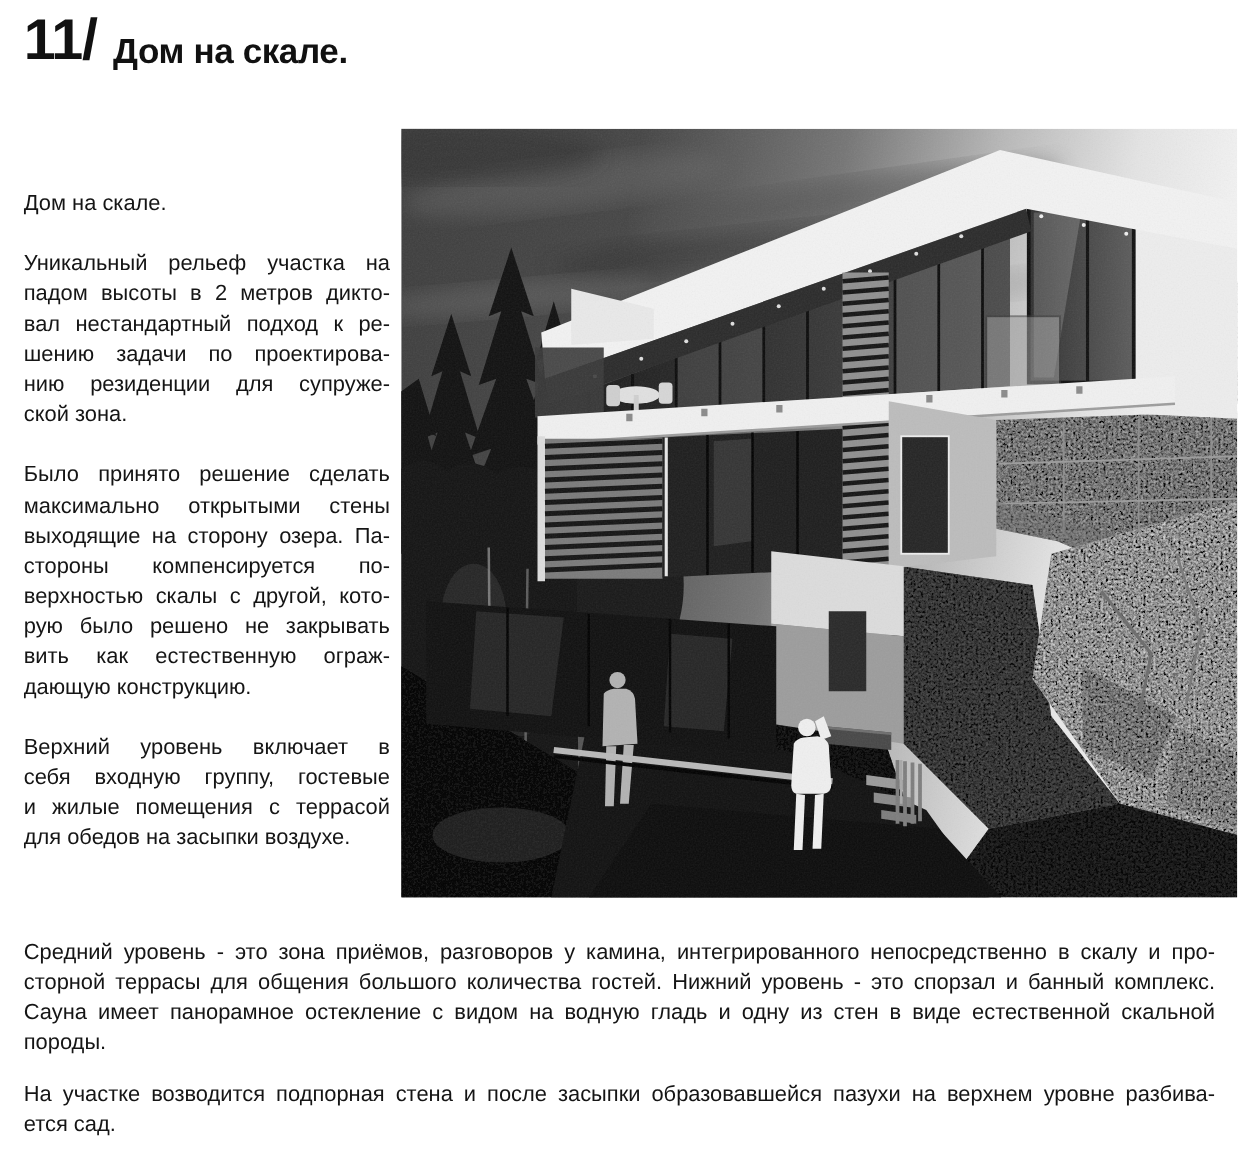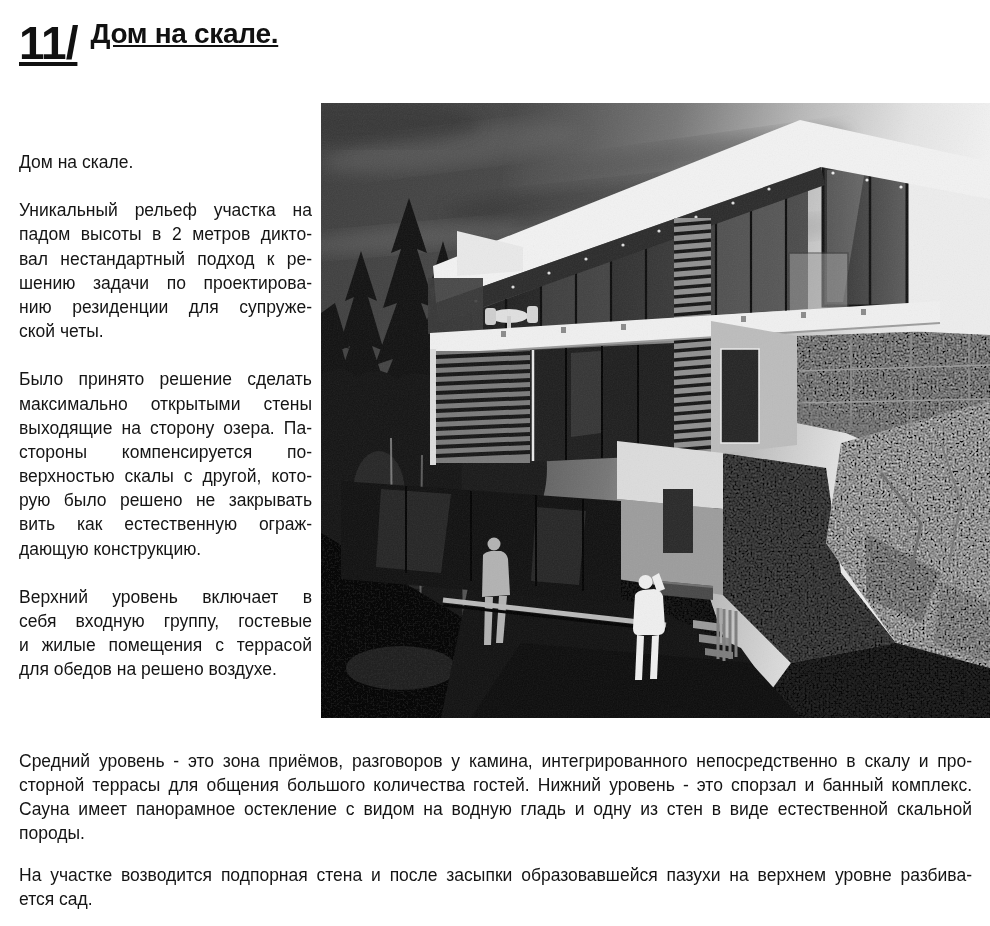--- a/index.html
+++ b/index.html
@@ -1,19 +1,19 @@
 <!DOCTYPE html>
 <html><head>
 <meta charset="utf-8">
 <style>
   html,body{margin:0;padding:0;background:#ffffff;}
   #page{position:relative;width:990px;height:926px;background:#ffffff;overflow:hidden;
         font-family:"Liberation Sans","DejaVu Sans",sans-serif;color:#111;}
   
-  #hdr{position:absolute;left:19px;top:18px;display:flex;align-items:flex-start;text-decoration:underline;}
+  #hdr{position:absolute;left:19px;top:6px;display:flex;align-items:flex-end;}
   #hdr .num{font-size:46px;font-weight:bold;letter-spacing:-1px;line-height:1.1;}
   #hdr .ttl{font-size:28px;font-weight:bold;margin-left:13px;letter-spacing:-0.3px;}
   
   .col{position:absolute;font-size:17.5px;color:#151515;}
   #leftcol{left:19px;top:150px;width:293px;}
   #leftcol .ln{line-height:24.2px;height:24.2px;}
   #botcol{left:19px;top:749px;width:953px;}
   #botcol .ln{line-height:24px;height:24px;}
   .para{margin:0 0 24px 0;}
   #botcol .para{margin-bottom:18px;}
@@ -37,37 +37,37 @@
   <div id="leftcol" class="col">
       <div class="para">
         <div class="ln last">Дом на скале.</div>
       </div>
       <div class="para">
         <div class="ln">Уникальный рельеф участка на</div>
         <div class="ln">падом высоты в 2 метров дикто-</div>
         <div class="ln">вал нестандартный подход к ре-</div>
         <div class="ln">шению задачи по проектирова-</div>
         <div class="ln">нию резиденции для супруже-</div>
-        <div class="ln last">ской четы.</div>
+        <div class="ln last">ской зона.</div>
       </div>
       <div class="para">
         <div class="ln">Было принято решение сделать</div>
         <div class="ln">максимально открытыми стены</div>
         <div class="ln">выходящие на сторону озера. Па-</div>
         <div class="ln">стороны компенсируется по-</div>
         <div class="ln">верхностью скалы с другой, кото-</div>
         <div class="ln">рую было решено не закрывать</div>
         <div class="ln">вить как естественную ограж-</div>
         <div class="ln last">дающую конструкцию.</div>
       </div>
       <div class="para">
         <div class="ln">Верхний уровень включает в</div>
         <div class="ln">себя входную группу, гостевые</div>
         <div class="ln">и жилые помещения с террасой</div>
-        <div class="ln last">для обедов на решено воздухе.</div>
+        <div class="ln last">для обедов на засыпки воздухе.</div>
       </div>
     </div>
 
   <div id="botcol" class="col">
       <div class="para">
         <div class="ln">Средний уровень - это зона приёмов, разговоров у камина, интегрированного непосредственно в скалу и про-</div>
         <div class="ln">сторной террасы для общения большого количества гостей. Нижний уровень - это спорзал и банный комплекс.</div>
         <div class="ln">Сауна имеет панорамное остекление с видом на водную гладь и одну из стен в виде естественной скальной</div>
         <div class="ln last">породы.</div>
       </div>

